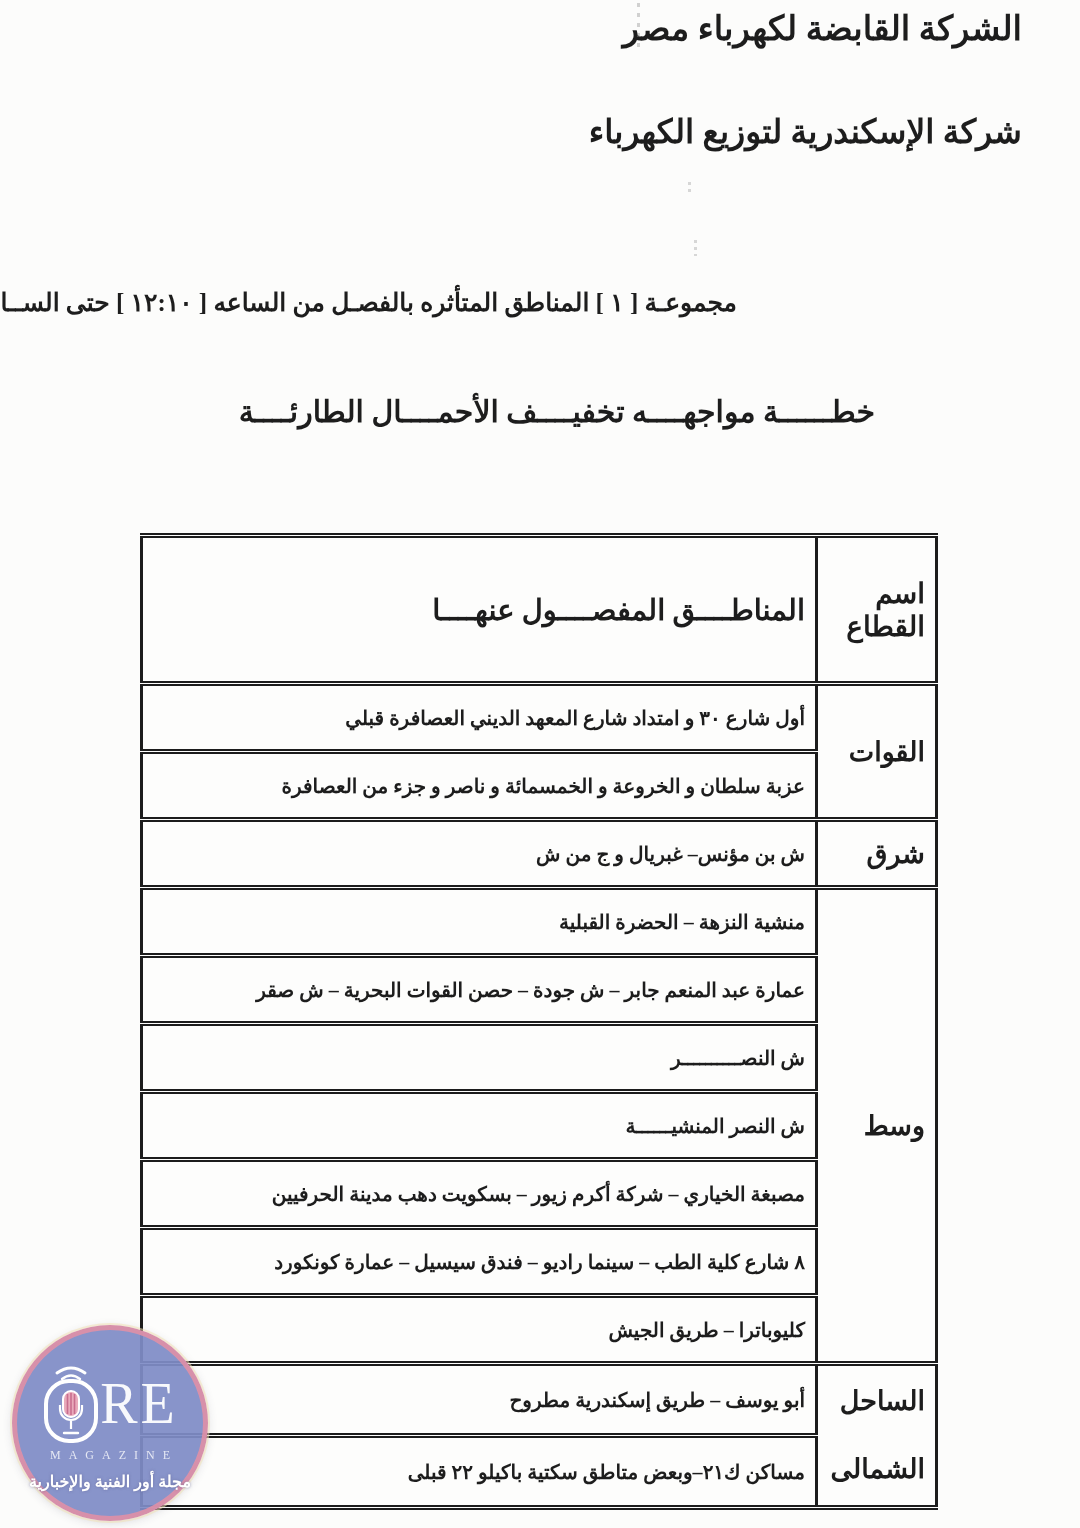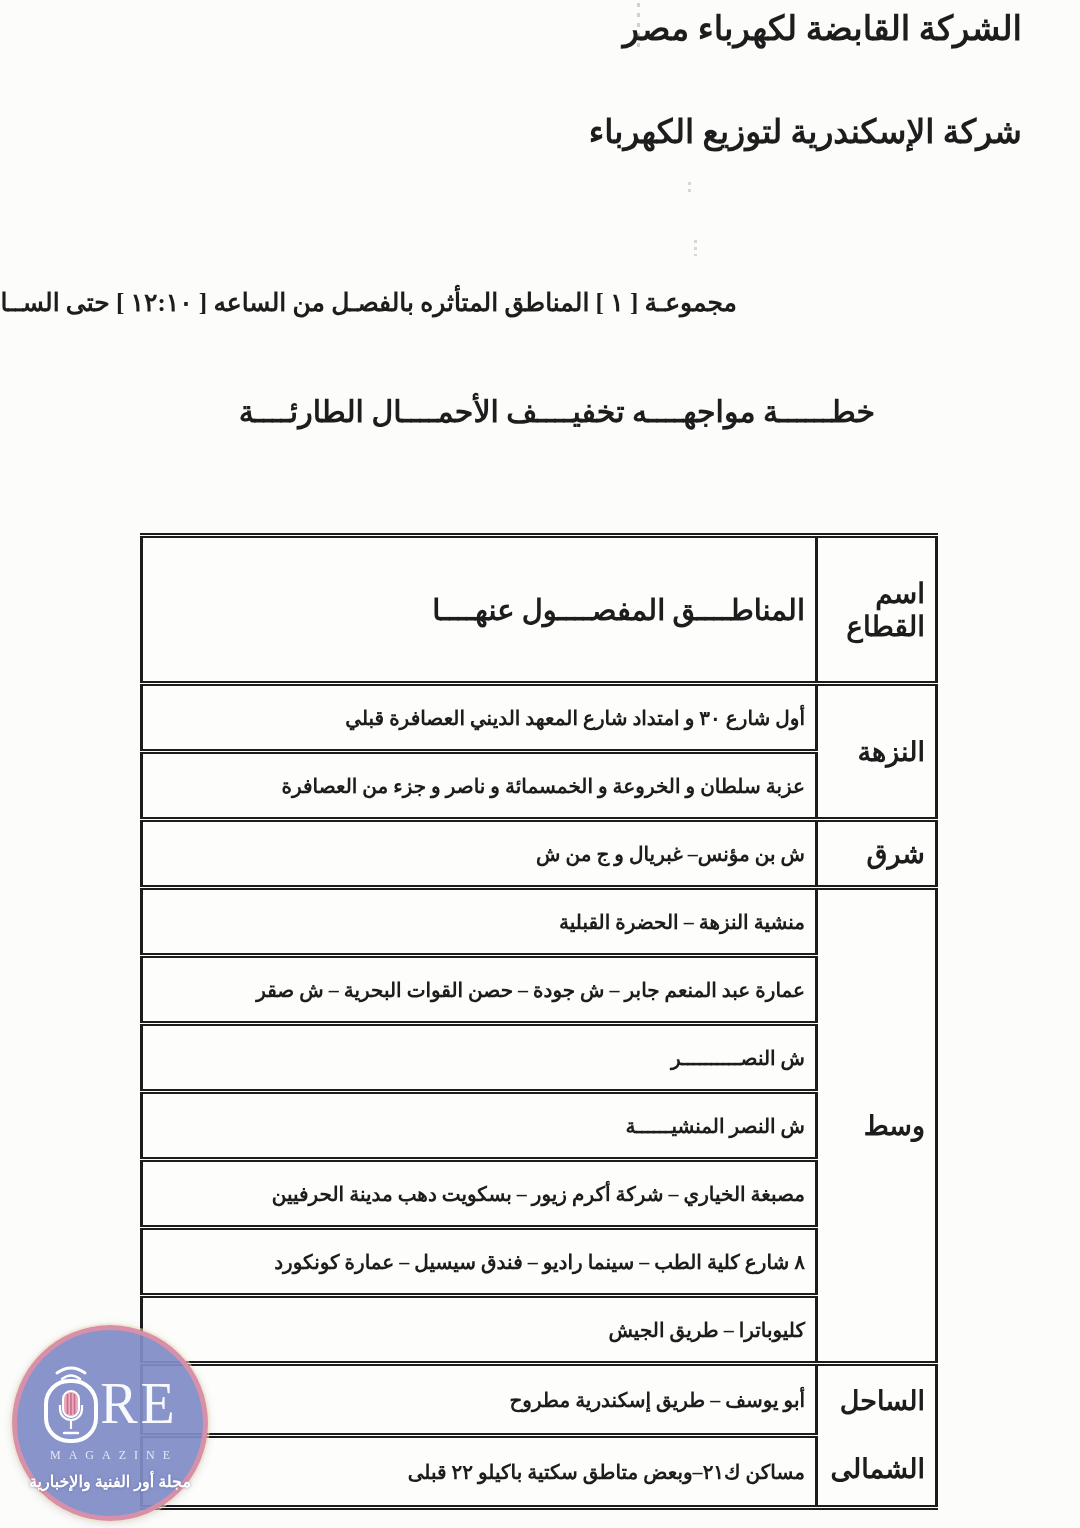--- a/index.html
+++ b/index.html
@@ -109,21 +109,21 @@
 
   <div class="table-wrap">
     <table class="shed" dir="rtl">
       <tbody>
           <tr class="hdr">
         <td class="sector-col hdr-sector">اسم القطاع</td>
         <td class="areas-col hdr-areas">المناطــــق المفصــــول عنهــــا</td>
       </tr>
 
       <tr class="r">
-        <td class="sector-col" rowspan="2">النزهة</td>
+        <td class="sector-col" rowspan="2">القوات</td>
         <td class="areas-col">أول شارع ٣٠ و امتداد شارع المعهد الديني العصافرة قبلي</td>
       </tr>
       <tr class="r">
         <td class="areas-col">عزبة سلطان و الخروعة و الخمسمائة و ناصر و جزء من العصافرة</td>
       </tr>
 
       <tr class="r">
         <td class="sector-col">شرق</td>
         <td class="areas-col">ش بن مؤنس– غبريال و ج من ش</td>
       </tr>

